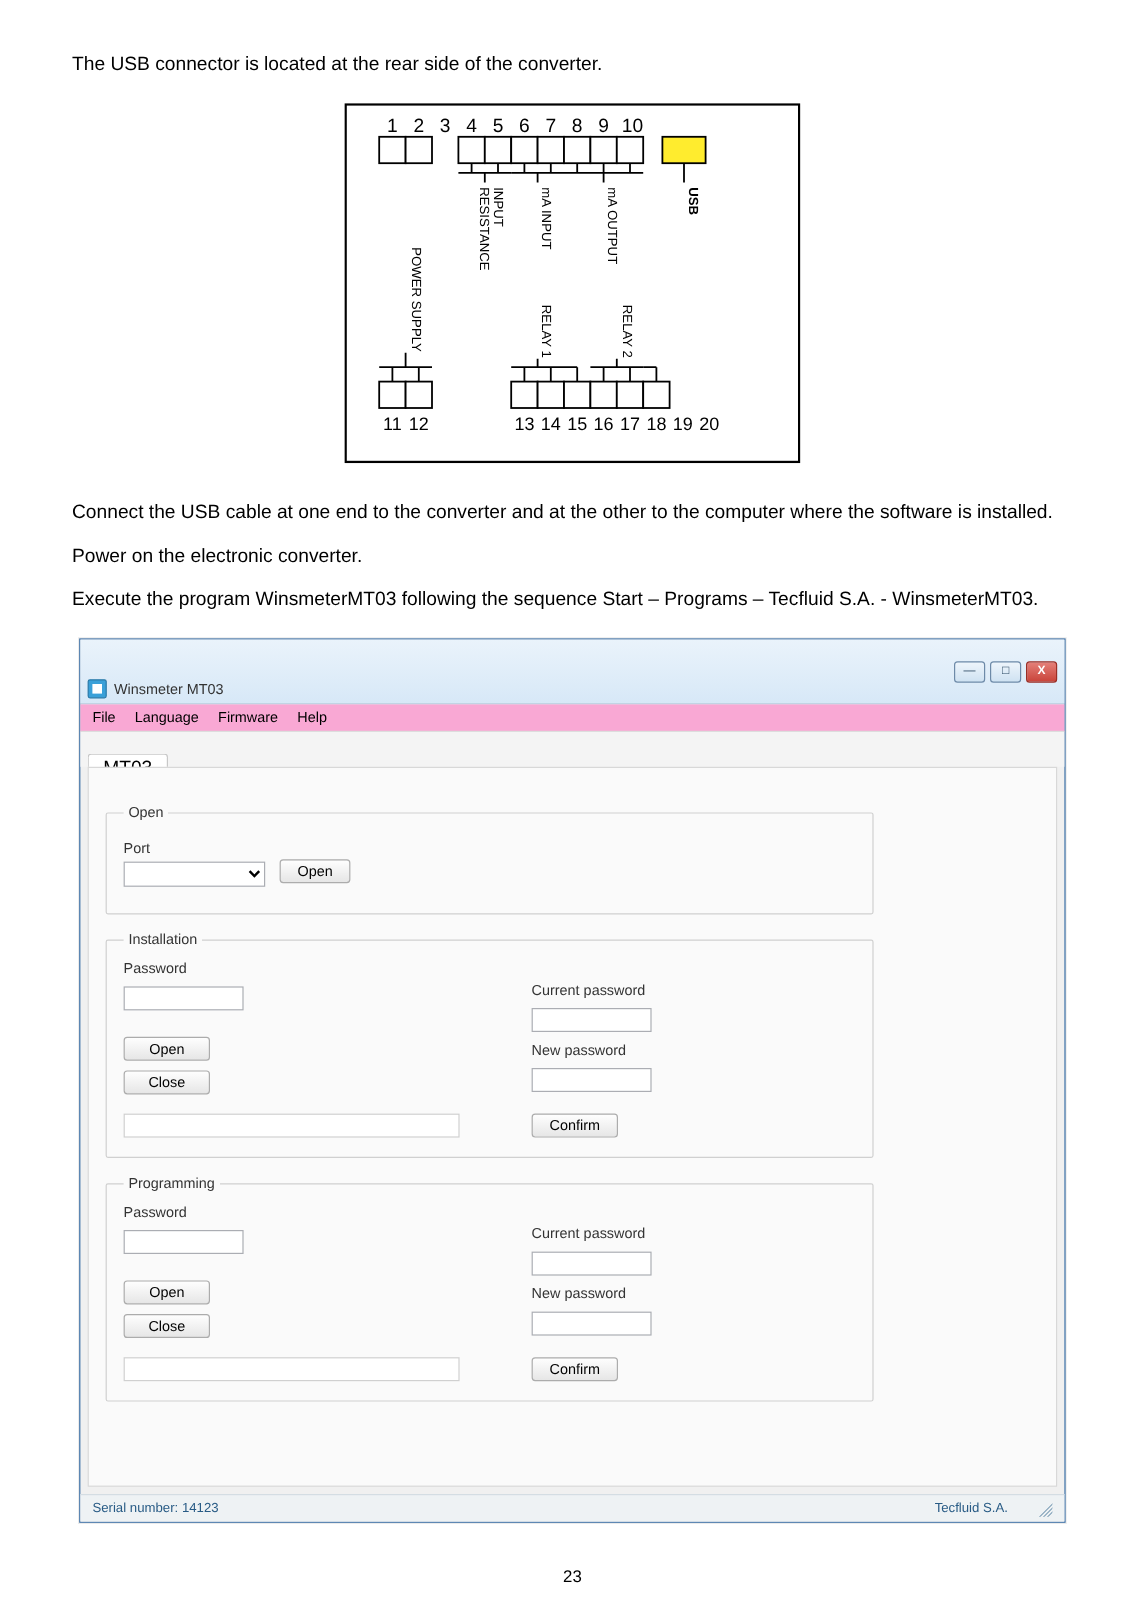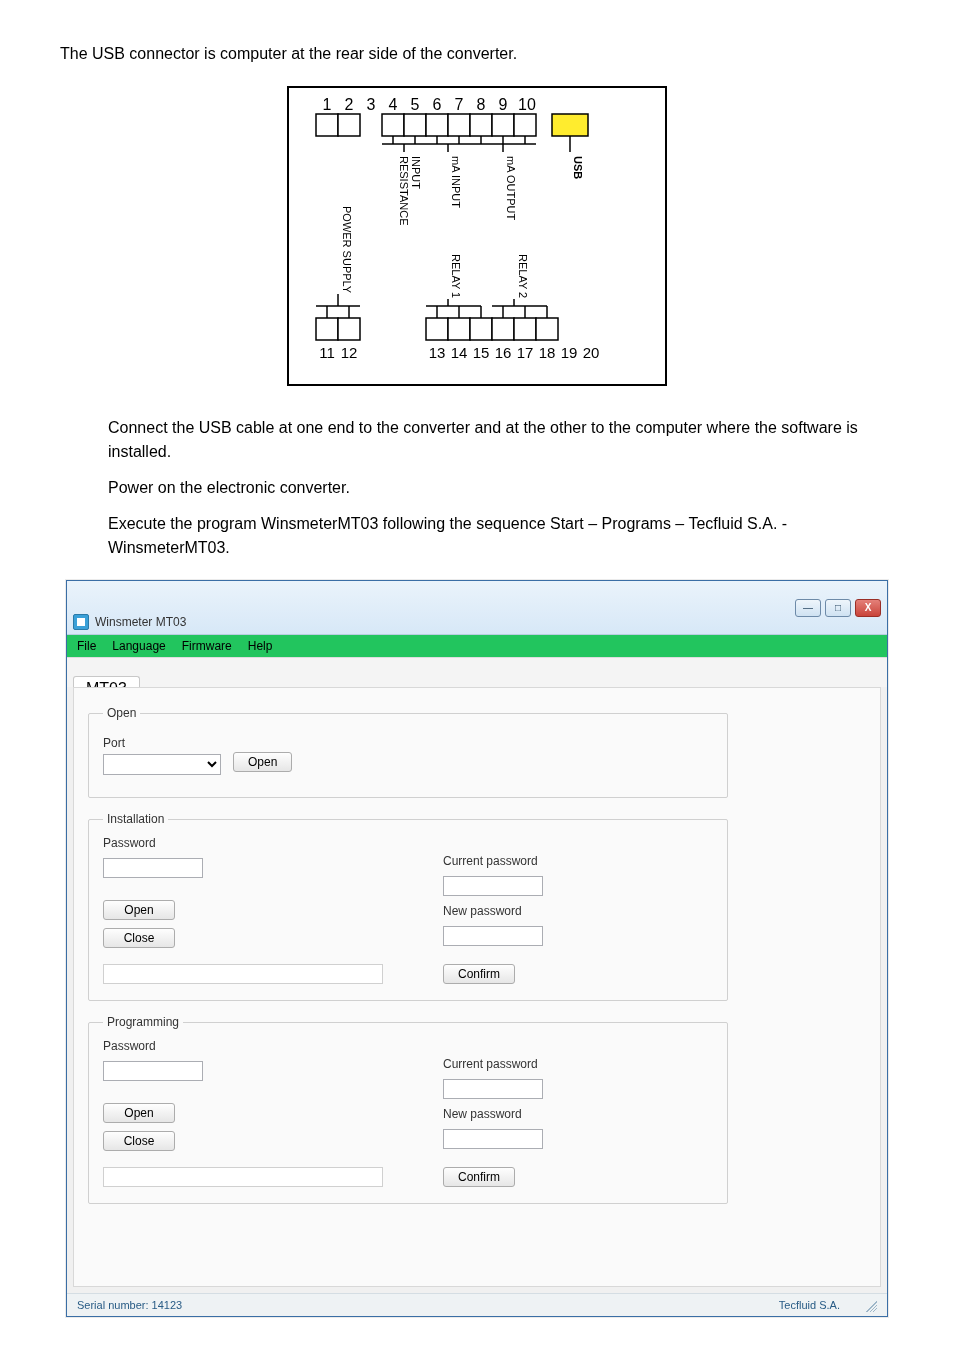--- a/index.html
+++ b/index.html
@@ -9,21 +9,21 @@
     background: #ffffff;
     width: 954px;
     padding: 30px 60px;
     color: #000;
   }
   .body-text {
     font-size: 16px;
     line-height: 1.5;
     margin: 12px 0;
   }
-  .indented { margin-left: 48px; }
+  .indented { }
   .diagram-wrap {
     display: flex;
     justify-content: center;
     margin: 20px 0 30px;
   }
   .page-num { text-align:center; font-size:14px; margin-top:36px; }
 
   
   .window {
     width: 822px;
@@ -36,24 +36,24 @@
     background: linear-gradient(#eaf3fb,#d7e8f7);
     display:flex; align-items:center; justify-content:space-between;
     padding: 4px 6px; border-bottom:1px solid #b9cde0;
   }
   .title-left { display:flex; align-items:center; gap:6px; font-size:12px; color:#333;margin-top:29px;}
   .tb-icon { width:16px; height:16px; background:#3aa0d8; border:1px solid #2a7aa8; border-radius:2px; position:relative;}
   .tb-icon::after{content:"";position:absolute;inset:3px;background:#fff;}
   .win-controls { display:flex; gap:4px;}
   .win-btn { width:26px; height:18px; border:1px solid #6d8aa8; border-radius:3px; background:linear-gradient(#eef5fb,#cfe2f2); display:flex; align-items:center; justify-content:center; font-size:10px; color:#2a4862; }
   .win-btn.close{ background:linear-gradient(#e48079,#c9443a); color:#fff; border-color:#9a2e26; font-weight:bold;}
-  .menubar { display:flex; gap:16px; padding:4px 10px; font-size:12px; background:#22c55e; border-bottom:1px solid #ddd;}
+  .menubar { display:flex; gap:16px; padding:4px 10px; font-size:12px; background:#f9a8d4; border-bottom:1px solid #ddd;}
   .tabstrip { padding: 4px 6px 0; background:#f4f4f4;}
   .tab { display:inline-block; background:#fff; border:1px solid #c8c8c8; border-bottom:none; border-radius:3px 3px 0 0; padding:3px 12px; font-size:16px; position:relative; top:14px;}
-  .tab-body { background:#fafafa; border:1px solid #d8d8d8; margin:0 6px 6px; padding: 8px 14px 18px; position:relative; min-height:600px;}
+  .tab-body { background:#fafafa; border:1px solid #d8d8d8; margin:0 6px 6px; padding: 20px 14px 18px; position:relative; min-height:600px;}
   fieldset.group { border:1px solid #d0d0d0; border-radius:2px; padding:10px 14px 16px; margin:10px 0 14px; width:640px; background:transparent;}
   fieldset.group legend { font-size:12px; color:#333; padding:0 4px; background:#fafafa;}
   .row { display:flex; align-items:center; gap:12px; margin:6px 0;}
   .lbl { font-size:12px; color:#333; }
   select.port { width:118px; height:21px; font-size:12px; border:1px solid #abadb3; background:#fff;}
   .btn { font-size:12px; padding:2px 14px; border:1px solid #acacac; background:linear-gradient(#fefefe,#e6e6e6); border-radius:3px;}
   .col2 { display:flex; gap: 0; align-items: flex-end;}
   .col-left { width: 300px; display:flex; flex-direction:column; gap:8px; }
   .col-right { width: 300px; display:flex; flex-direction:column; gap:8px; padding-left:40px;}
   .txt-input { width:100px; height:20px; border:1px solid #abadb3; background:#fff; font-size:12px; padding:0 4px;}
@@ -72,21 +72,21 @@
   .statusbar .comp { color:#285b85;}
   .grip { width:14px; height:14px; background:
     linear-gradient(135deg, transparent 60%, #9db6c8 60% 65%, transparent 65% 72%, #9db6c8 72% 77%, transparent 77% 84%, #9db6c8 84% 89%, transparent 89%);
   }
   
   .diag-svg { width: 380px; height: 300px; }
 </style>
 </head>
 <body>
 
-<p class="body-text">The USB connector is computer at the rear side of the converter.</p>
+<p class="body-text">The USB connector is located at the rear side of the converter.</p>
 
 <div class="diagram-wrap">
   <svg class="diag-svg" viewBox="0 0 380 300">
     <rect x="1" y="1" width="378" height="298" fill="#fff" stroke="#000" stroke-width="2"></rect>
 
     <g font-family="Arial" font-size="16" text-anchor="middle" fill="#000">
       <text x="40" y="24">1</text>
         <text x="62" y="24">2</text>
         <text x="84" y="24">3</text>
       <text x="106" y="24">4</text>

